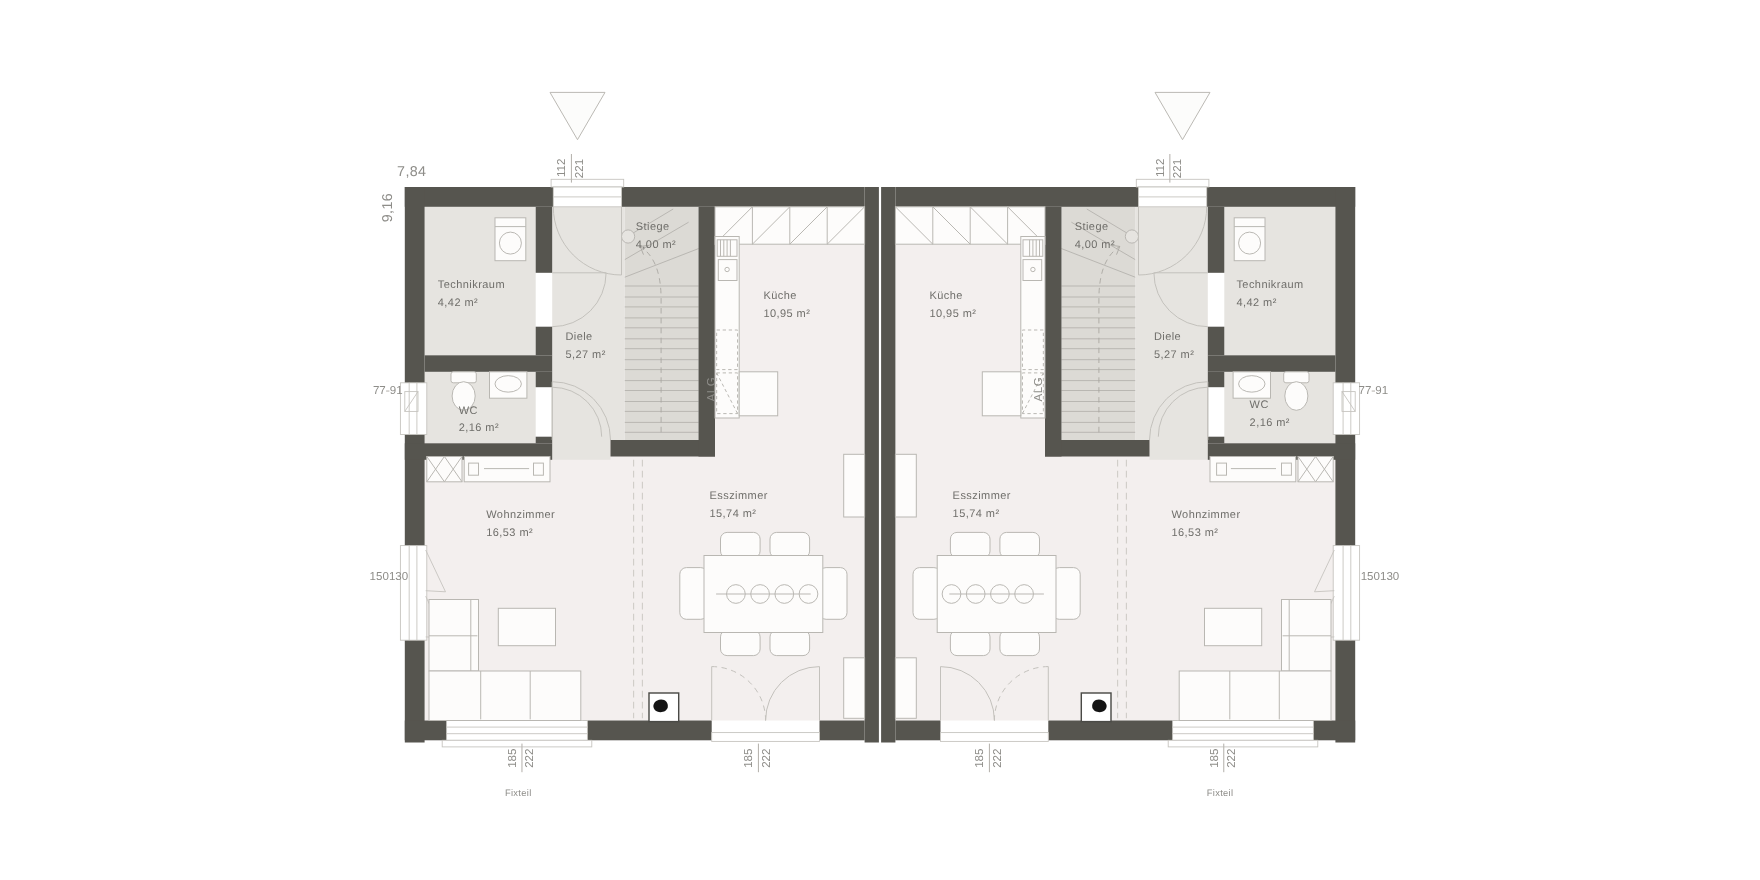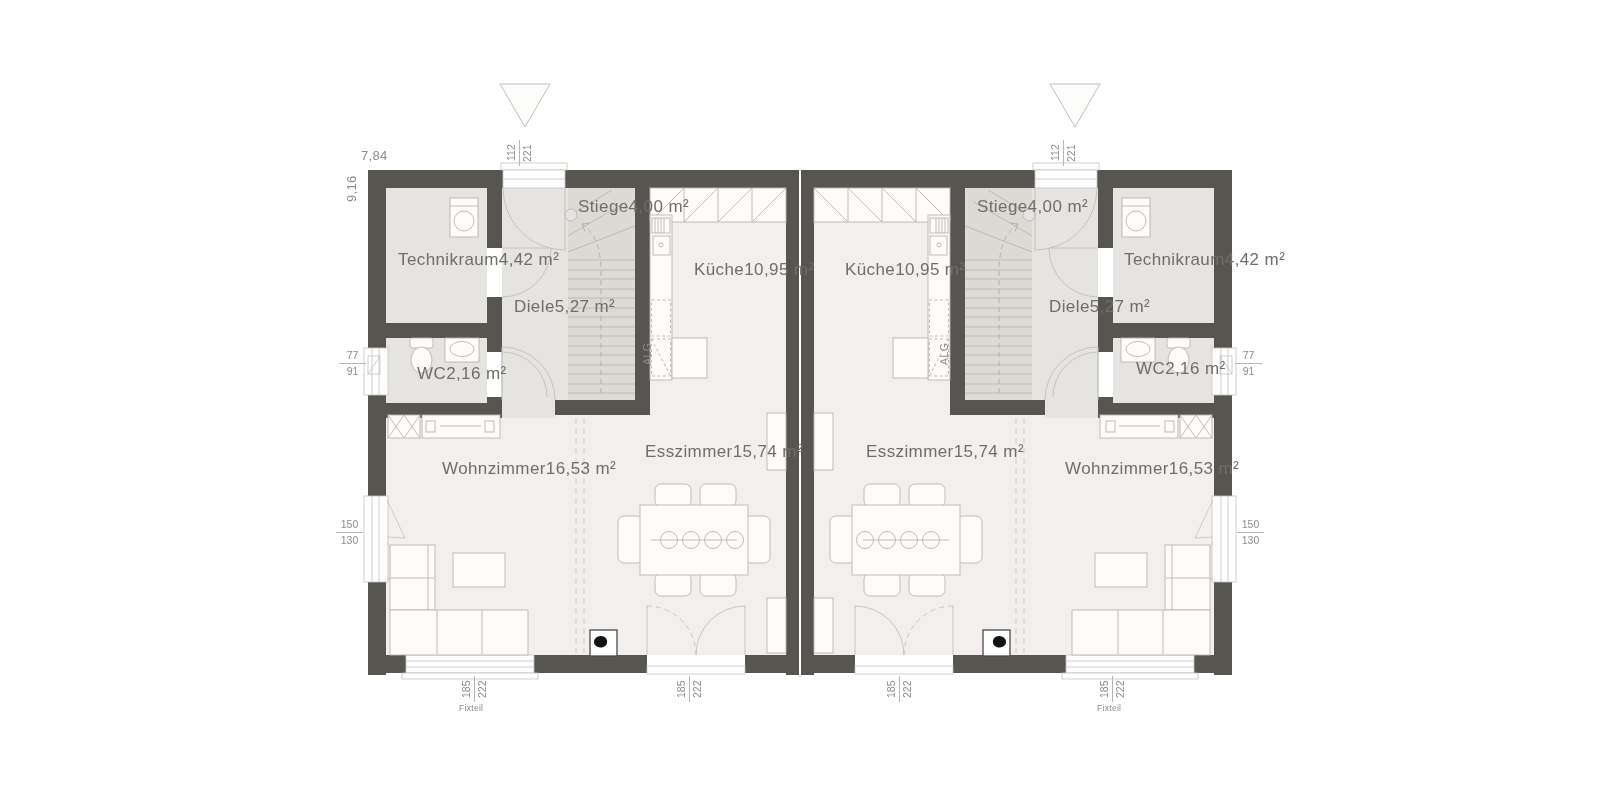--- a/index.html
+++ b/index.html
@@ -1,33 +1,33 @@
 <!DOCTYPE html>
 <html><head>
 <meta charset="utf-8">
 <style>
   html,body{margin:0;padding:0;background:#fff;}
   #stage{position:relative;width:1600px;height:800px;background:#fff;overflow:hidden;
          font-family:"Liberation Sans", sans-serif;}
   .plan-svg{position:absolute;left:0;top:0;}
   
-  .room-label{position:absolute;display:flex;
-              font-size:17px;line-height:15.5px;letter-spacing:.4px;
+  .room-label{position:absolute;display:flex;flex-direction:column;
+              font-size:10px;line-height:15.5px;letter-spacing:.4px;
               color:#6f6e6a;white-space:nowrap;}
   
   .dim{position:absolute;font-size:13px;color:#8e8d89;white-space:nowrap;letter-spacing:.3px;}
   .vt{writing-mode:vertical-rl;transform:rotate(180deg);}
   .dimv{position:absolute;display:flex;align-items:center;gap:2px;
         font-size:10.5px;color:#8e8d89;line-height:11px;}
   .dimv .vt{height:34px;text-align:center;}
   .vsep{width:1px;height:26px;background:#b9b6b1;}
-  .dimh{position:absolute;display:flex;flex-direction:column;align-items:center;
+  .dimh{position:absolute;display:flex;flex-direction:row;align-items:center;
         width:27px;font-size:10.5px;line-height:13px;color:#8e8d89;}
   .hsep{height:1px;width:100%;background:#b9b6b1;margin:1px 0;}
-  .fixteil{position:absolute;font-size:8.5px;color:#8e8d89;letter-spacing:.3px;}
+  .fixteil{position:absolute;font-size:8.5px;color:#8e8d89;letter-spacing:.3px;margin-top:13px;}
   .alg{position:absolute;font-size:10.5px;color:#8e8d89;writing-mode:vertical-rl;
        transform:rotate(180deg);letter-spacing:.5px;}
 </style>
 </head>
 <body>
 
 <div id="stage">
 
 <svg class="plan-svg" width="1600" height="800" viewBox="0 0 1600 800">
   <defs>

